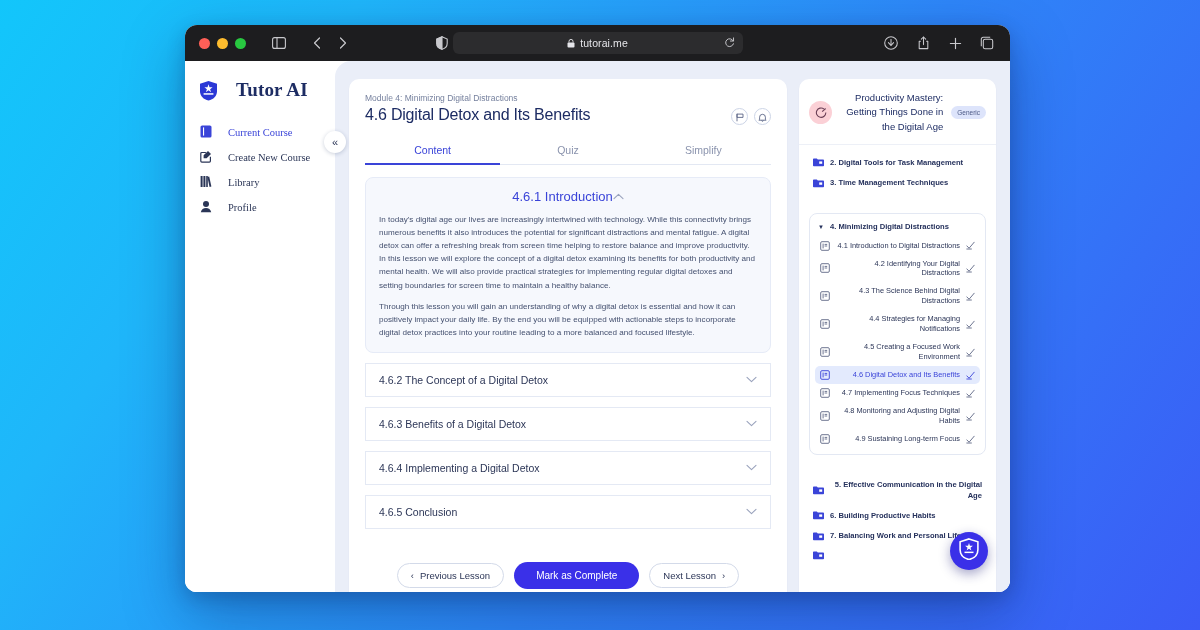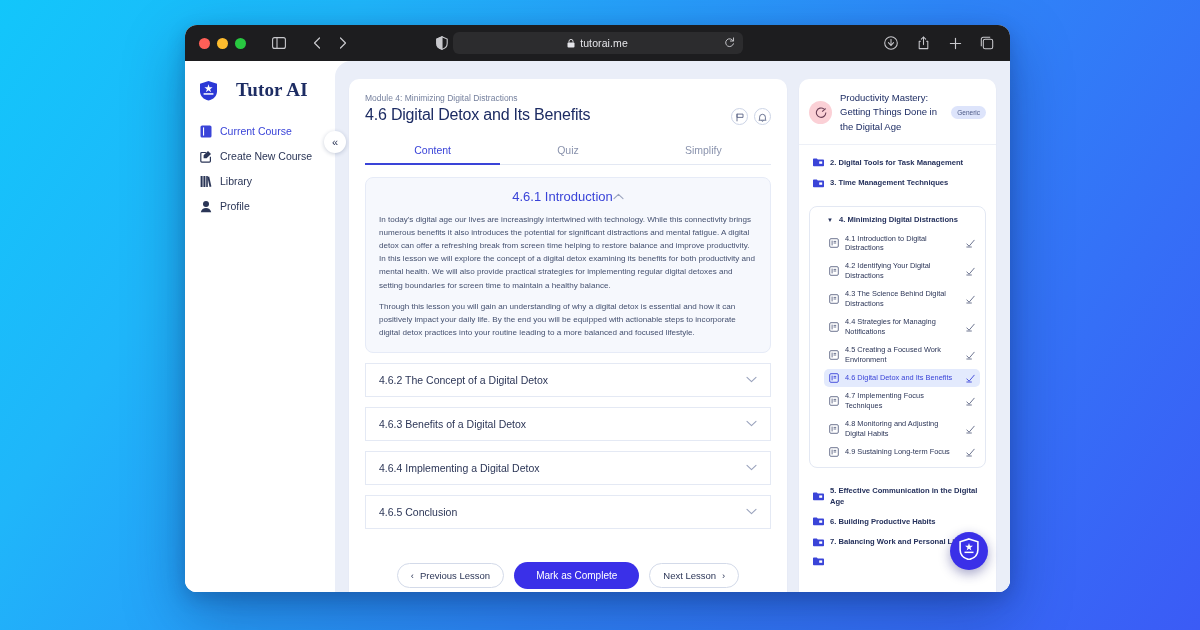--- a/index.html
+++ b/index.html
@@ -86,24 +86,25 @@
   .brand-mark { width: 19px; height: 21px; flex-shrink: 0; }
   .brand-text {
     font-family: "Liberation Serif", serif;
     font-size: 19px;
     font-weight: 700;
     color: #1d2c63;
     letter-spacing: .2px;
   }
   .nav { display: flex; flex-direction: column; gap: 12px; }
   .nav-item {
-    display: flex; align-items: flex-start; gap: 8px;
+    display: flex; align-items: flex-end; gap: 16px;
     font-size: 10.5px;
     color: #2a3556;
     cursor: pointer;
+    font-family: Liberation Serif, serif;
   }
   .nav-item.active { color: #3a44d8; }
   .nav-ico { width: 13px; height: 13px; display: inline-flex; align-items: center; justify-content: center; flex-shrink: 0; }
 
   .collapse-btn {
     position: absolute;
     right: -11px; top: 70px;
     width: 22px; height: 22px;
     border-radius: 50%;
     background: #fff;
@@ -219,20 +220,21 @@
 
   
   .outline {
     width: 197px;
     flex-shrink: 0;
     background: #fff;
     border-radius: 10px 10px 0 0;
     padding: 12px 10px 0 10px;
     overflow: hidden;
     box-shadow: 0 1px 2px rgba(30,50,110,.05);
+    text-align: right;
   }
   .course-head { display: flex; align-items: flex-start; gap: 8px; }
   .course-ico {
     width: 23px; height: 23px; border-radius: 50%;
     background: #fbd0d6;
     display: flex; align-items: center; justify-content: center;
     flex-shrink: 0; color: #5b3a52;
     margin-top: 10px;
   }
   .course-title {
@@ -249,22 +251,22 @@
     display: flex; align-items: center; gap: 6px;
     padding: 5px 4px;
     cursor: pointer;
   }
   .mod-label { font-size: 7.6px; color: #25315c; font-weight: bold; line-height: 1.35; }
   .folder-ico { width: 11px; flex-shrink: 0; color: #3a44d8; display: flex; }
 
   .module-open {
     border: 1px solid #e3e8f3;
     border-radius: 8px;
-    padding: 5px 5px 6px 14px;
-    margin: 13px 0;
+    padding: 5px 5px 6px 5px;
+    margin: 20px 0;
   }
   .mod-open-head { display: flex; align-items: center; gap: 6px; padding: 3px 3px 4px 3px; cursor: pointer; }
   .caret { font-size: 6px; color: #25315c; }
   .lesson-row {
     display: flex; align-items: center; gap: 6px;
     padding: 4px 5px;
     border-radius: 5px;
     cursor: pointer;
   }
   .lesson-row.active { background: #e3eafd; }

